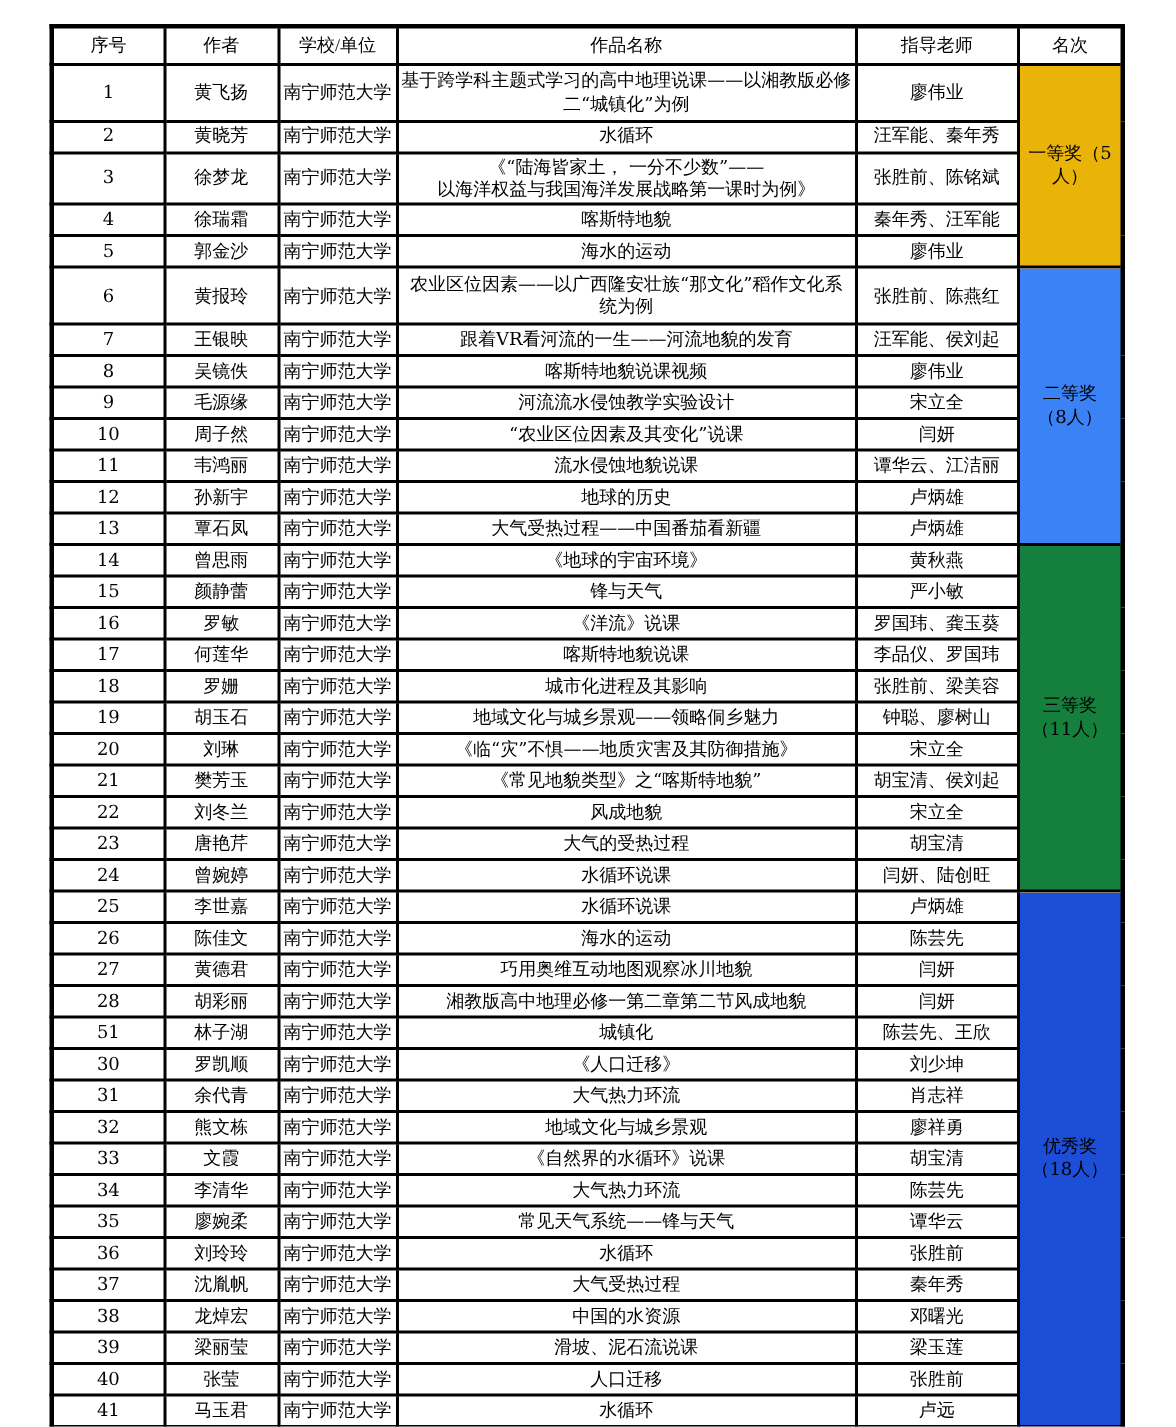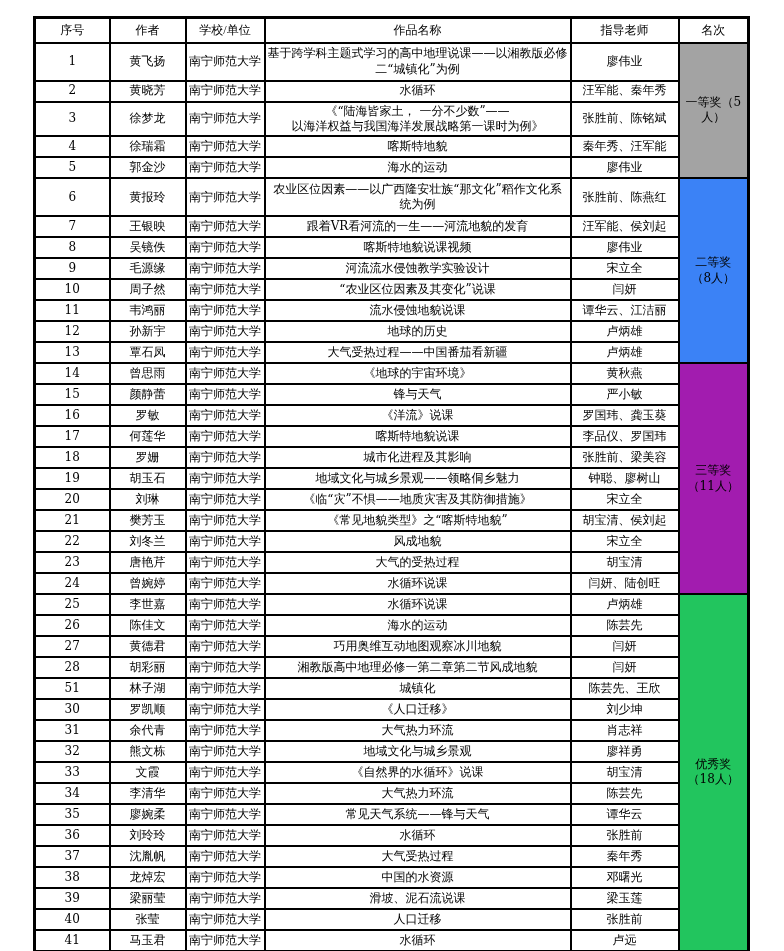--- a/index.html
+++ b/index.html
@@ -67,21 +67,21 @@
         <th>名次</th>
       </tr>
     </thead>
     <tbody>
         <tr class="r-tall">
           <td>1</td>
           <td>黄飞扬</td>
           <td>南宁师范大学</td>
           <td class="title-cell">基于跨学科主题式学习的高中地理说课——以湘教版必修二“城镇化”为例</td>
           <td>廖伟业</td>
-          <td class="prize-cell" rowspan="5" style="background: #a3a3a3;">一等奖（5
+          <td class="prize-cell" rowspan="5" style="background: #eab308;">一等奖（5
 人）</td>
         </tr>
         <tr>
           <td>2</td>
           <td>黄晓芳</td>
           <td>南宁师范大学</td>
           <td class="title-cell">水循环</td>
           <td>汪军能、秦年秀</td>
         </tr>
         <tr class="r-med">
@@ -163,21 +163,21 @@
           <td>南宁师范大学</td>
           <td class="title-cell">大气受热过程——中国番茄看新疆</td>
           <td>卢炳雄</td>
         </tr>
         <tr>
           <td>14</td>
           <td>曾思雨</td>
           <td>南宁师范大学</td>
           <td class="title-cell">《地球的宇宙环境》</td>
           <td>黄秋燕</td>
-          <td class="prize-cell" rowspan="11" style="background: #a21caf;">三等奖
+          <td class="prize-cell" rowspan="11" style="background: #15803d;">三等奖
 （11人）</td>
         </tr>
         <tr>
           <td>15</td>
           <td>颜静蕾</td>
           <td>南宁师范大学</td>
           <td class="title-cell">锋与天气</td>
           <td>严小敏</td>
         </tr>
         <tr>
@@ -242,21 +242,21 @@
           <td>南宁师范大学</td>
           <td class="title-cell">水循环说课</td>
           <td>闫妍、陆创旺</td>
         </tr>
         <tr>
           <td>25</td>
           <td>李世嘉</td>
           <td>南宁师范大学</td>
           <td class="title-cell">水循环说课</td>
           <td>卢炳雄</td>
-          <td class="prize-cell" rowspan="17" style="background: #22c55e;">优秀奖
+          <td class="prize-cell" rowspan="17" style="background: #1d4ed8;">优秀奖
 （18人）</td>
         </tr>
         <tr>
           <td>26</td>
           <td>陈佳文</td>
           <td>南宁师范大学</td>
           <td class="title-cell">海水的运动</td>
           <td>陈芸先</td>
         </tr>
         <tr>

